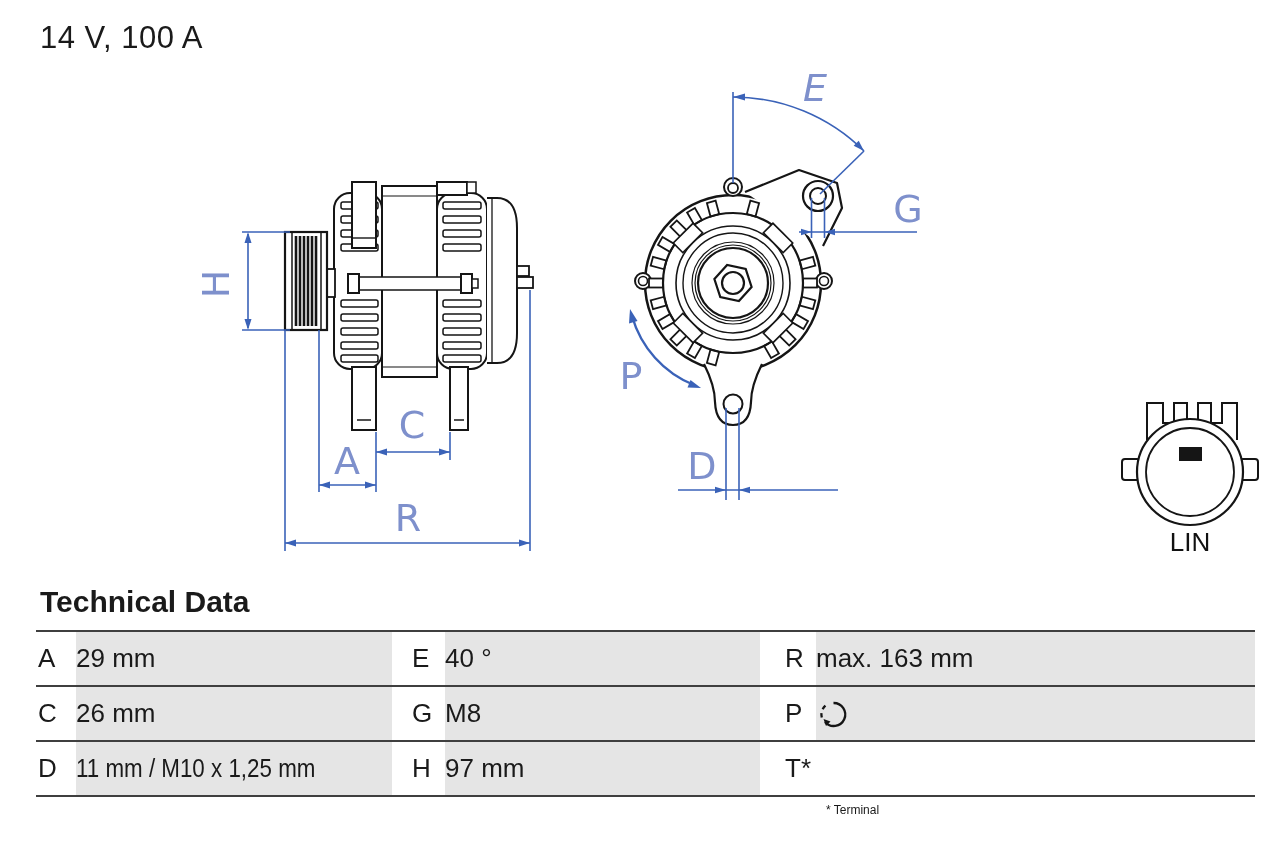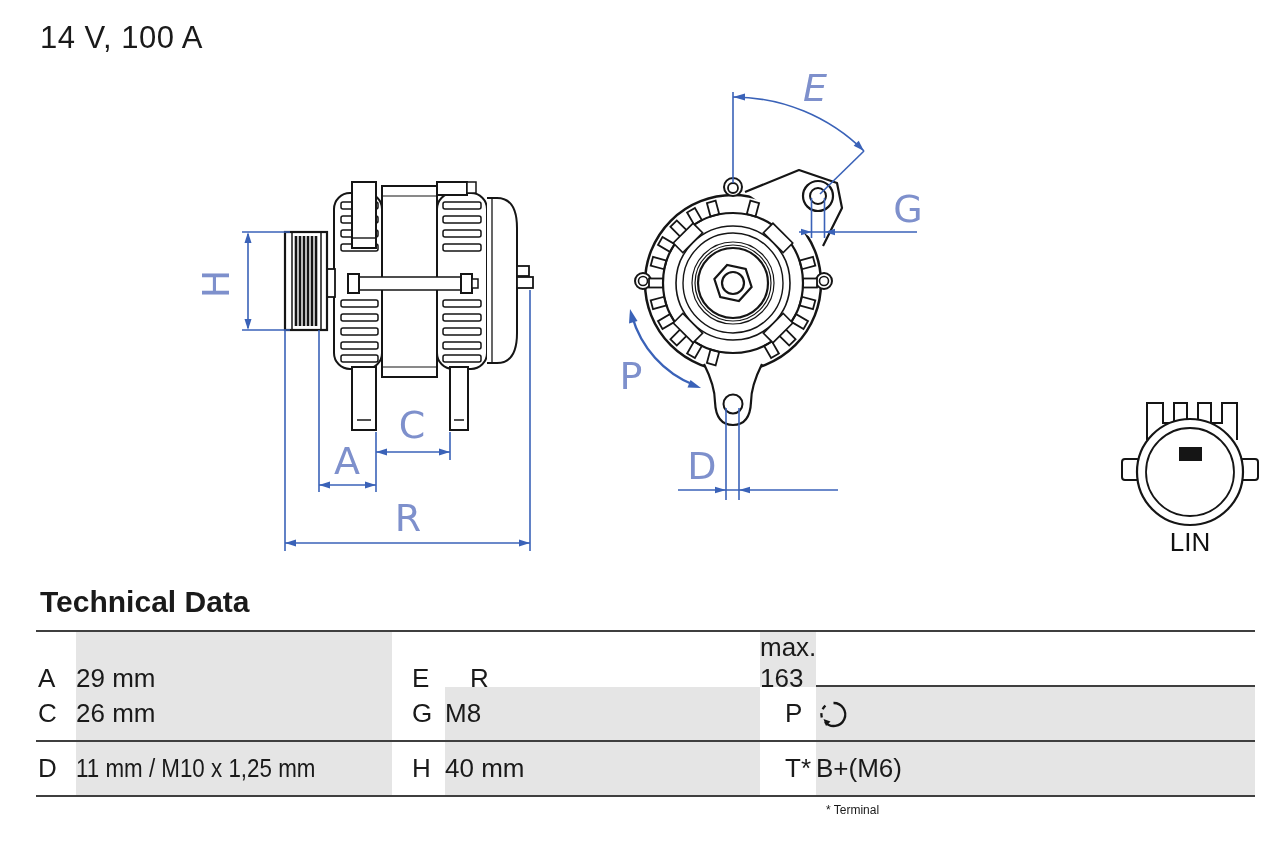--- a/index.html
+++ b/index.html
@@ -231,20 +231,21 @@
   </svg>
 
   <div id="tech">
     <h2>Technical Data</h2>
 
     <div class="ttable">
       <div class="trow">
         <div class="cell key k1">A</div>
         <div class="cell val">29 mm</div>
         <div class="cell key k2">E</div>
+        <div class="cell val">40 °</div>
         <div class="cell key k3">R</div>
         <div class="cell val">max. 163 mm</div>
       </div>
       <div class="trow">
         <div class="cell key k1">C</div>
         <div class="cell val">26 mm</div>
         <div class="cell key k2">G</div>
         <div class="cell val">M8</div>
         <div class="cell key k3">P</div>
         <div class="cell val">
@@ -254,22 +255,21 @@
             <polygon points="7.5,22 14.5,24.5 10,29" fill="#151515"></polygon>
           </svg>
         </div>
       </div>
       <div class="trow">
         <div class="cell key k1">D</div>
         <div class="cell val">
           <span class="condensed">11 mm / M10 x 1,25 mm</span>
         </div>
         <div class="cell key k2">H</div>
-        <div class="cell val">40 mm</div>
+        <div class="cell val">97 mm</div>
         <div class="cell key k3">T*</div>
-        <div class="cell val">B+(M6)</div>
       </div>
     </div>
 
     <div id="footnote">* Terminal</div>
   </div>
 
 </div>
 
 </body></html>

